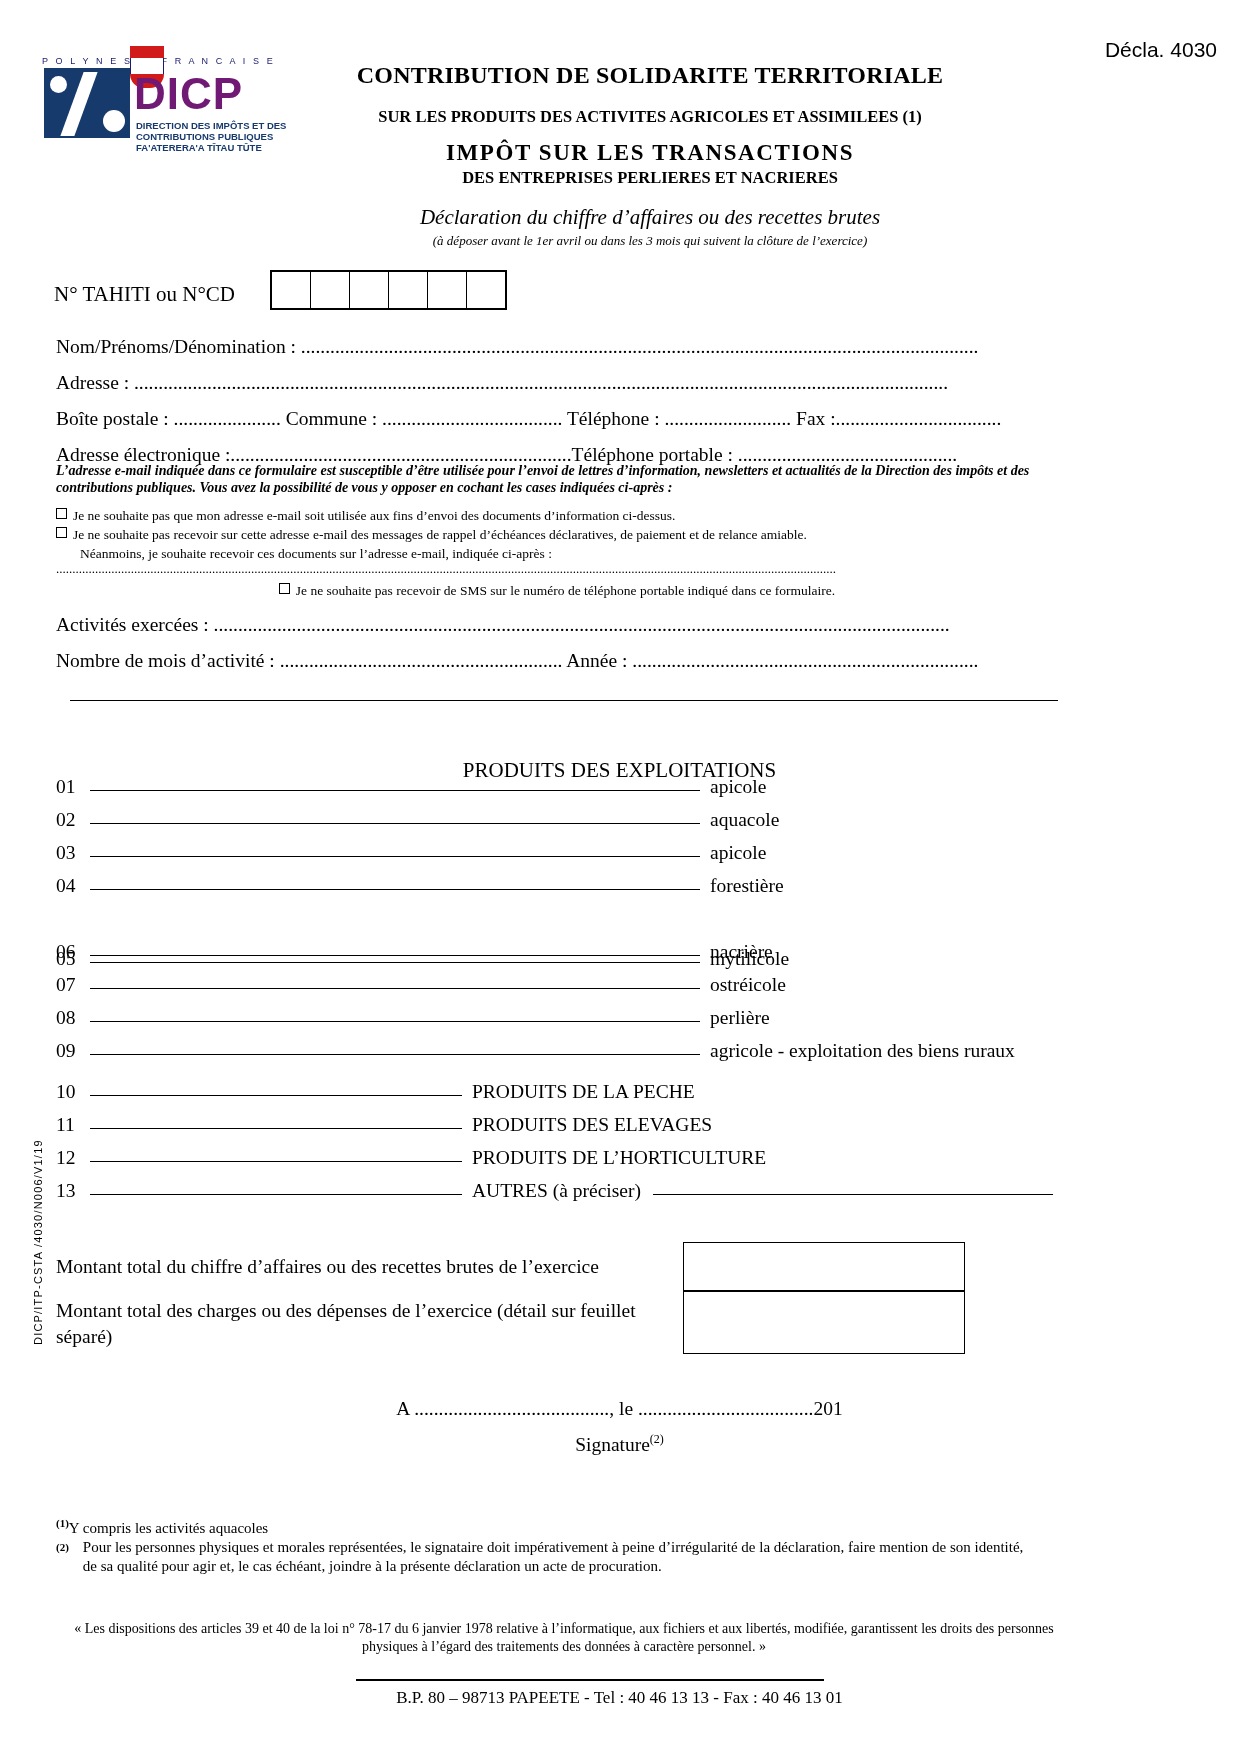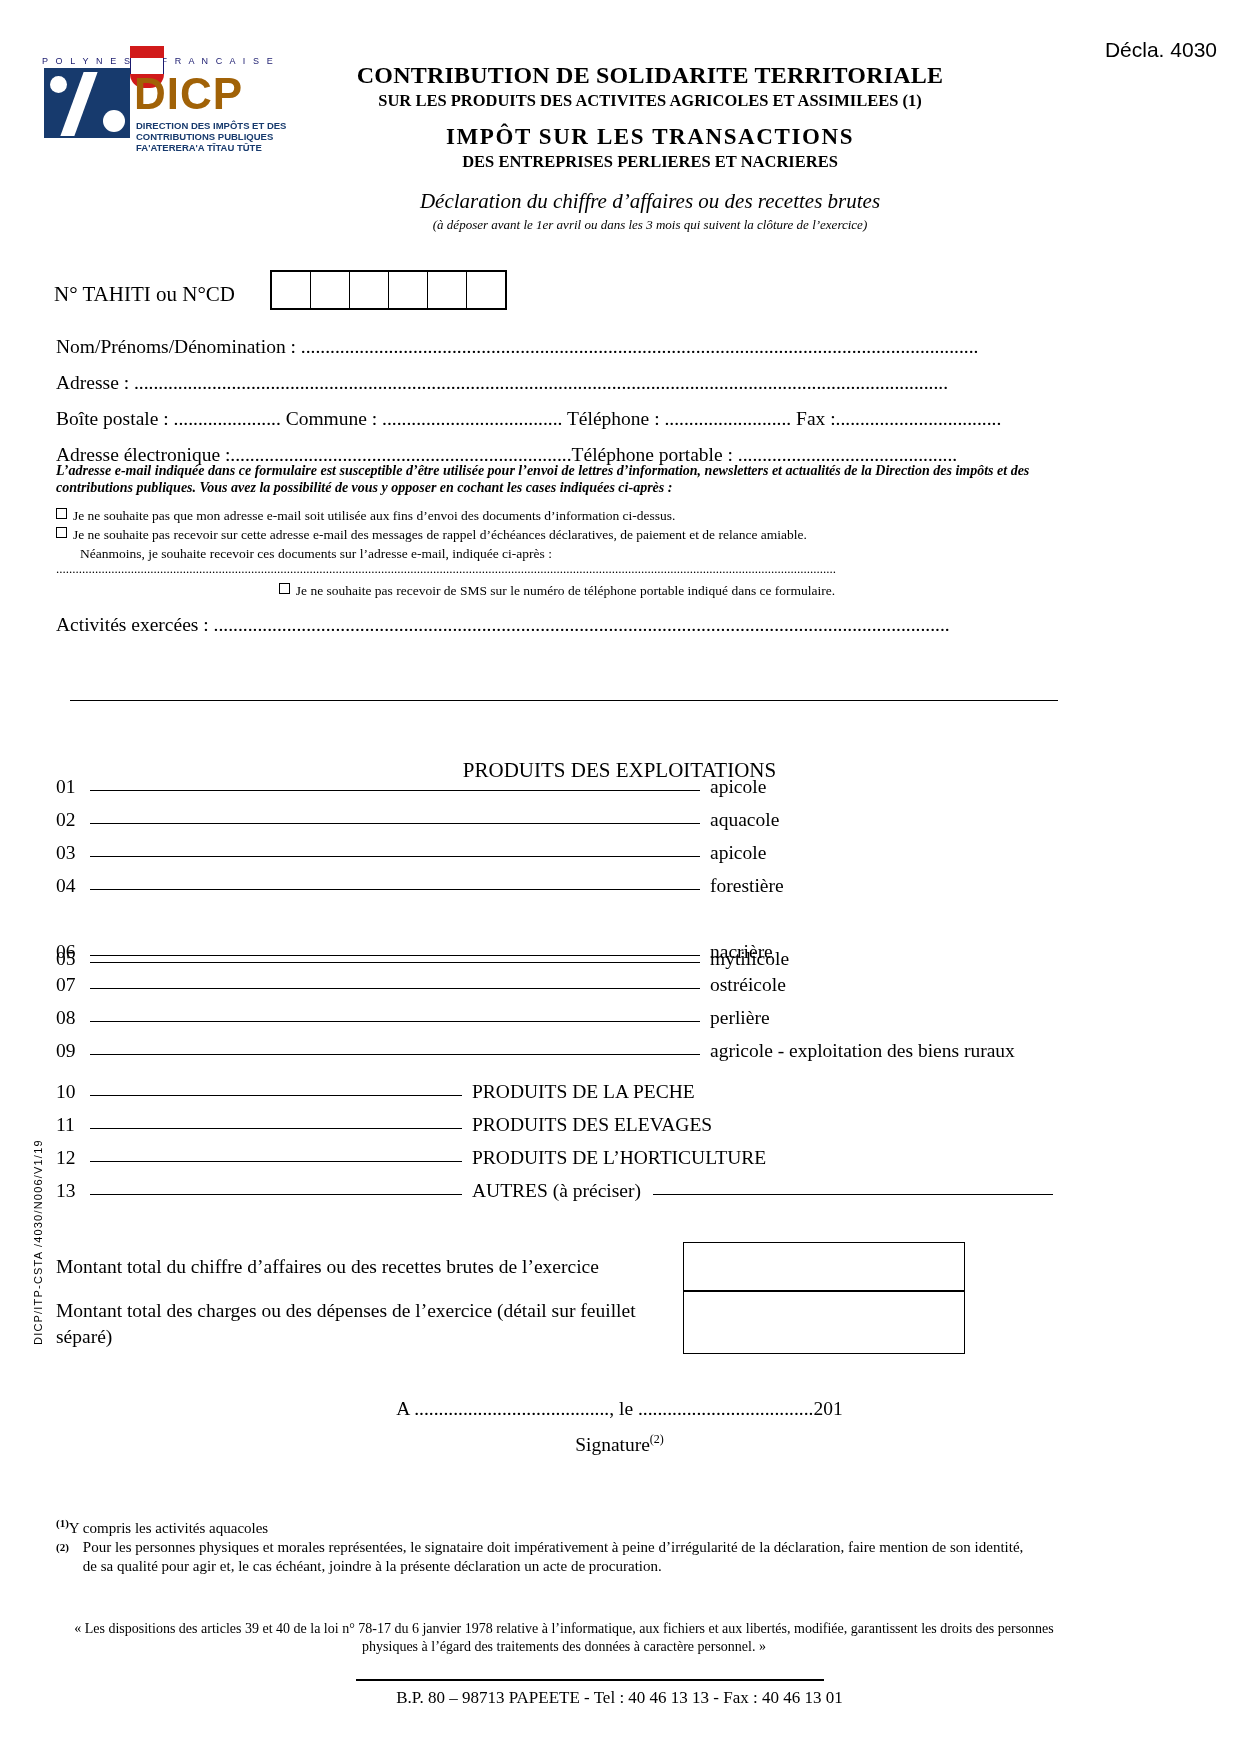--- a/index.html
+++ b/index.html
@@ -121,21 +121,21 @@
     background: #ffffff;
   }
   .logo-dicp {
     position: absolute;
     top: 26px;
     left: 92px;
     font-family: "Liberation Sans", sans-serif;
     font-size: 44px;
     font-weight: bold;
     letter-spacing: 1px;
-    color: #a16207;
+    color: #701a75;
     line-height: 44px;
   }
   .logo-sub1 {
     position: absolute;
     top: 74px;
     left: 94px;
     font-family: "Liberation Sans", sans-serif;
     font-size: 9.5px;
     font-weight: bold;
     color: #173a6d;
@@ -161,21 +161,21 @@
     text-align: center;
   }
   .t1 {
     font-size: 24px;
     font-weight: bold;
     letter-spacing: .2px;
   }
   .t2 {
     font-size: 16.5px;
     font-weight: bold;
-    margin-top: 2px;
+    margin-top: 18px;
   }
   .t3 {
     font-size: 23px;
     font-weight: bold;
     letter-spacing: 1.6px;
     margin-top: 13px;
   }
   .t4 {
     font-size: 16.5px;
     font-weight: bold;
@@ -432,20 +432,21 @@
   </div>
   <div class="check-row" style="top:546px; left:80px; width:980px;">
     <span>Néanmoins, je souhaite recevoir ces documents sur l’adresse e-mail, indiquée ci-après :</span>
   </div>
   <div class="dotted-long">................................................................................................................................................................................................................................................</div>
   <div class="check-row" style="top:583px; width:1002px;text-align:center;">
     <span class="cb"></span><span>Je ne souhaite pas recevoir de SMS sur le numéro de téléphone portable indiqué dans ce formulaire.</span>
   </div>
 
   <div class="field-line" style="top:614px;">Activités exercées : .......................................................................................................................................................</div>
+  <div class="field-line" style="top:650px;">Nombre de mois d’activité : ..........................................................  Année :  .......................................................................</div>
 
   <div class="hr-top"></div>
   <div class="section-title">PRODUITS DES EXPLOITATIONS</div>
 
   <div id="products">
       <div class="prow" style="top: 770px;"><span class="pnum">01</span><span class="pline" style="width: 610px;"></span><span class="plabel">apicole</span></div>
       <div class="prow" style="top: 803px;"><span class="pnum">02</span><span class="pline" style="width: 610px;"></span><span class="plabel">aquacole</span></div>
       <div class="prow" style="top: 836px;"><span class="pnum">03</span><span class="pline" style="width: 610px;"></span><span class="plabel">apicole</span></div>
       <div class="prow" style="top: 869px;"><span class="pnum">04</span><span class="pline" style="width: 610px;"></span><span class="plabel">forestière</span></div>
       <div class="prow" style="top: 902px; margin-top: 40px;"><span class="pnum">05</span><span class="pline" style="width: 610px;"></span><span class="plabel">mytilicole</span></div>

